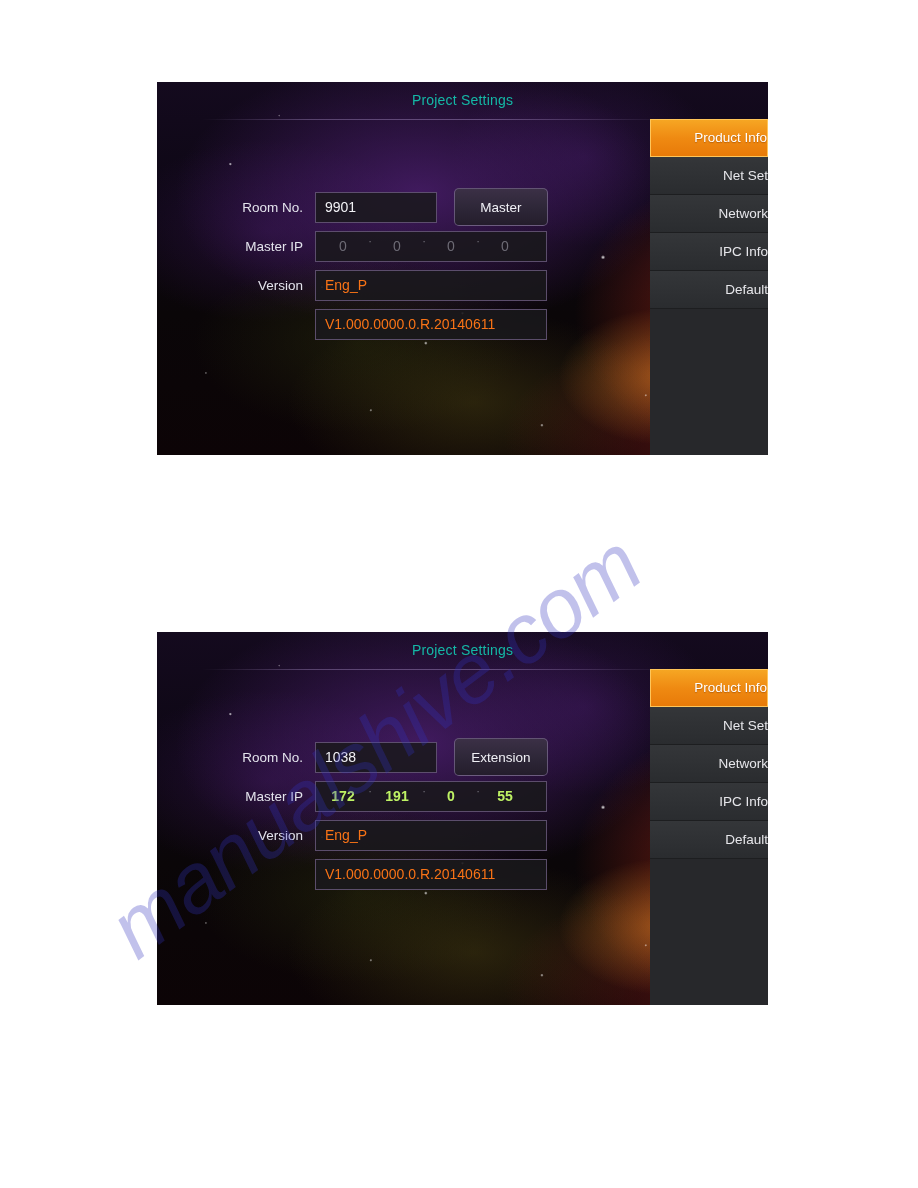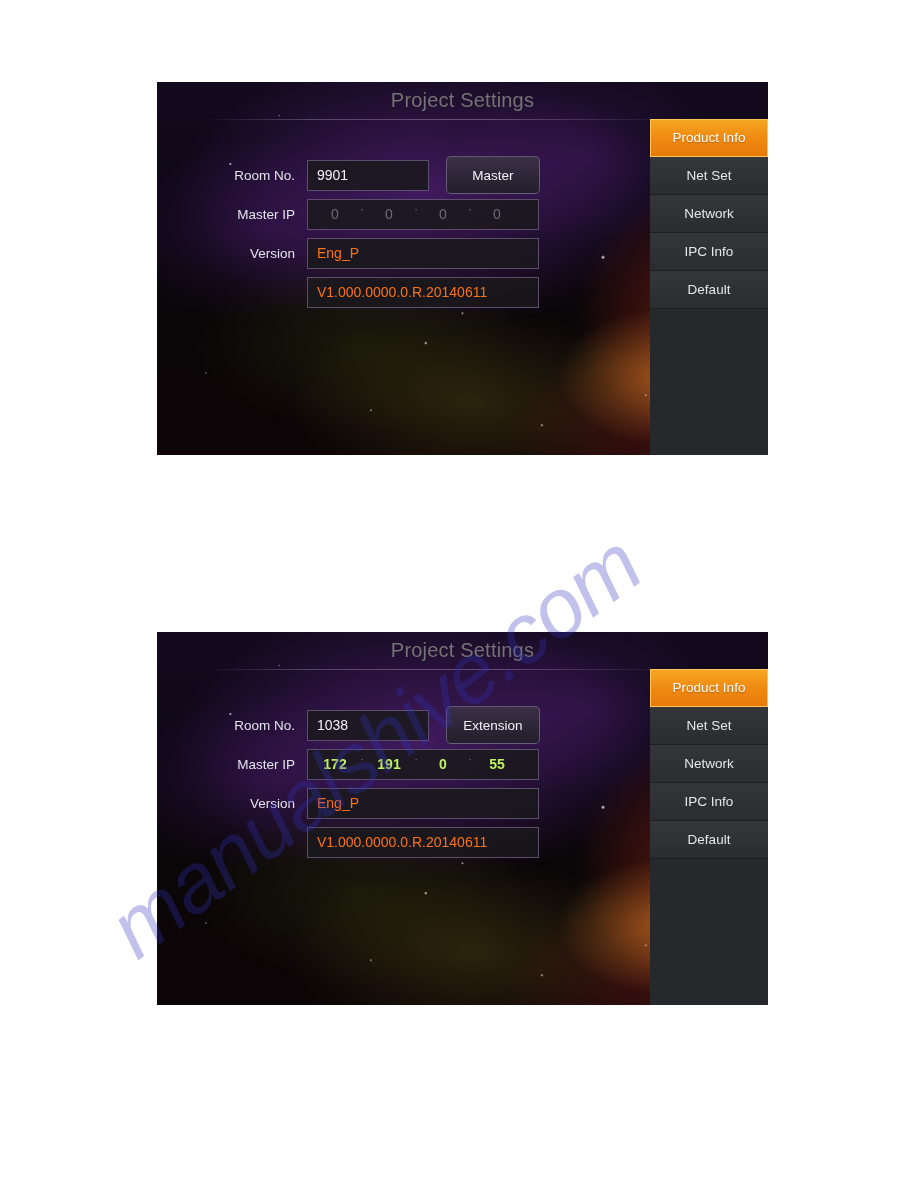--- a/index.html
+++ b/index.html
@@ -88,22 +88,22 @@
   }
 
   
   .panel-title {
     position: absolute;
     left: 0; top: 0;
     width: 611px;
     height: 37px;
     line-height: 37px;
     text-align: center;
-    color: #737373;
-    font-size: 20px;
+    color: #14b8a6;
+    font-size: 14px;
     letter-spacing: .2px;
     z-index: 4;
   }
   .title-divider {
     position: absolute;
     left: 45px; top: 37px;
     width: 480px;
     height: 1px;
     background: linear-gradient(90deg, rgba(255,255,255,0) 0%, rgba(175,150,205,.38) 22%, rgba(185,160,215,.42) 60%, rgba(255,255,255,0) 100%);
     z-index: 4;
@@ -112,25 +112,26 @@
   
   .form-area {
     position: absolute;
     left: 0; top: 0;
     width: 496px;
     height: 373px;
     z-index: 5;
   }
   .field-row {
     position: absolute;
-    left: 0;
+    left: 8px;
     width: 496px;
     height: 32px;
     display: flex;
     align-items: center;
+    margin-top: 32px;
   }
   .field-label {
     width: 150px;
     padding-right: 12px;
     text-align: right;
     box-sizing: border-box;
     color: #e3e3ec;
     font-size: 13.5px;
     white-space: nowrap;
   }
@@ -206,21 +207,21 @@
     right: 0;
     top: 37px;
     width: 118px;
     height: 336px;
     background: #27282b;
     z-index: 6;
   }
   .menu-item {
     height: 38px;
     line-height: 38px;
-    text-align: center;
+    text-align: right;
     color: #e6e6ea;
     font-size: 13.5px;
     box-sizing: border-box;
     background: linear-gradient(180deg, #343639 0%, #2a2c2f 100%);
     border-bottom: 1px solid #1d1e20;
     white-space: nowrap;
   }
   .menu-item.active {
     background: linear-gradient(180deg, #f6a623 0%, #ef8a12 50%, #e87a08 100%);
     border: 1px solid #ffc559;

